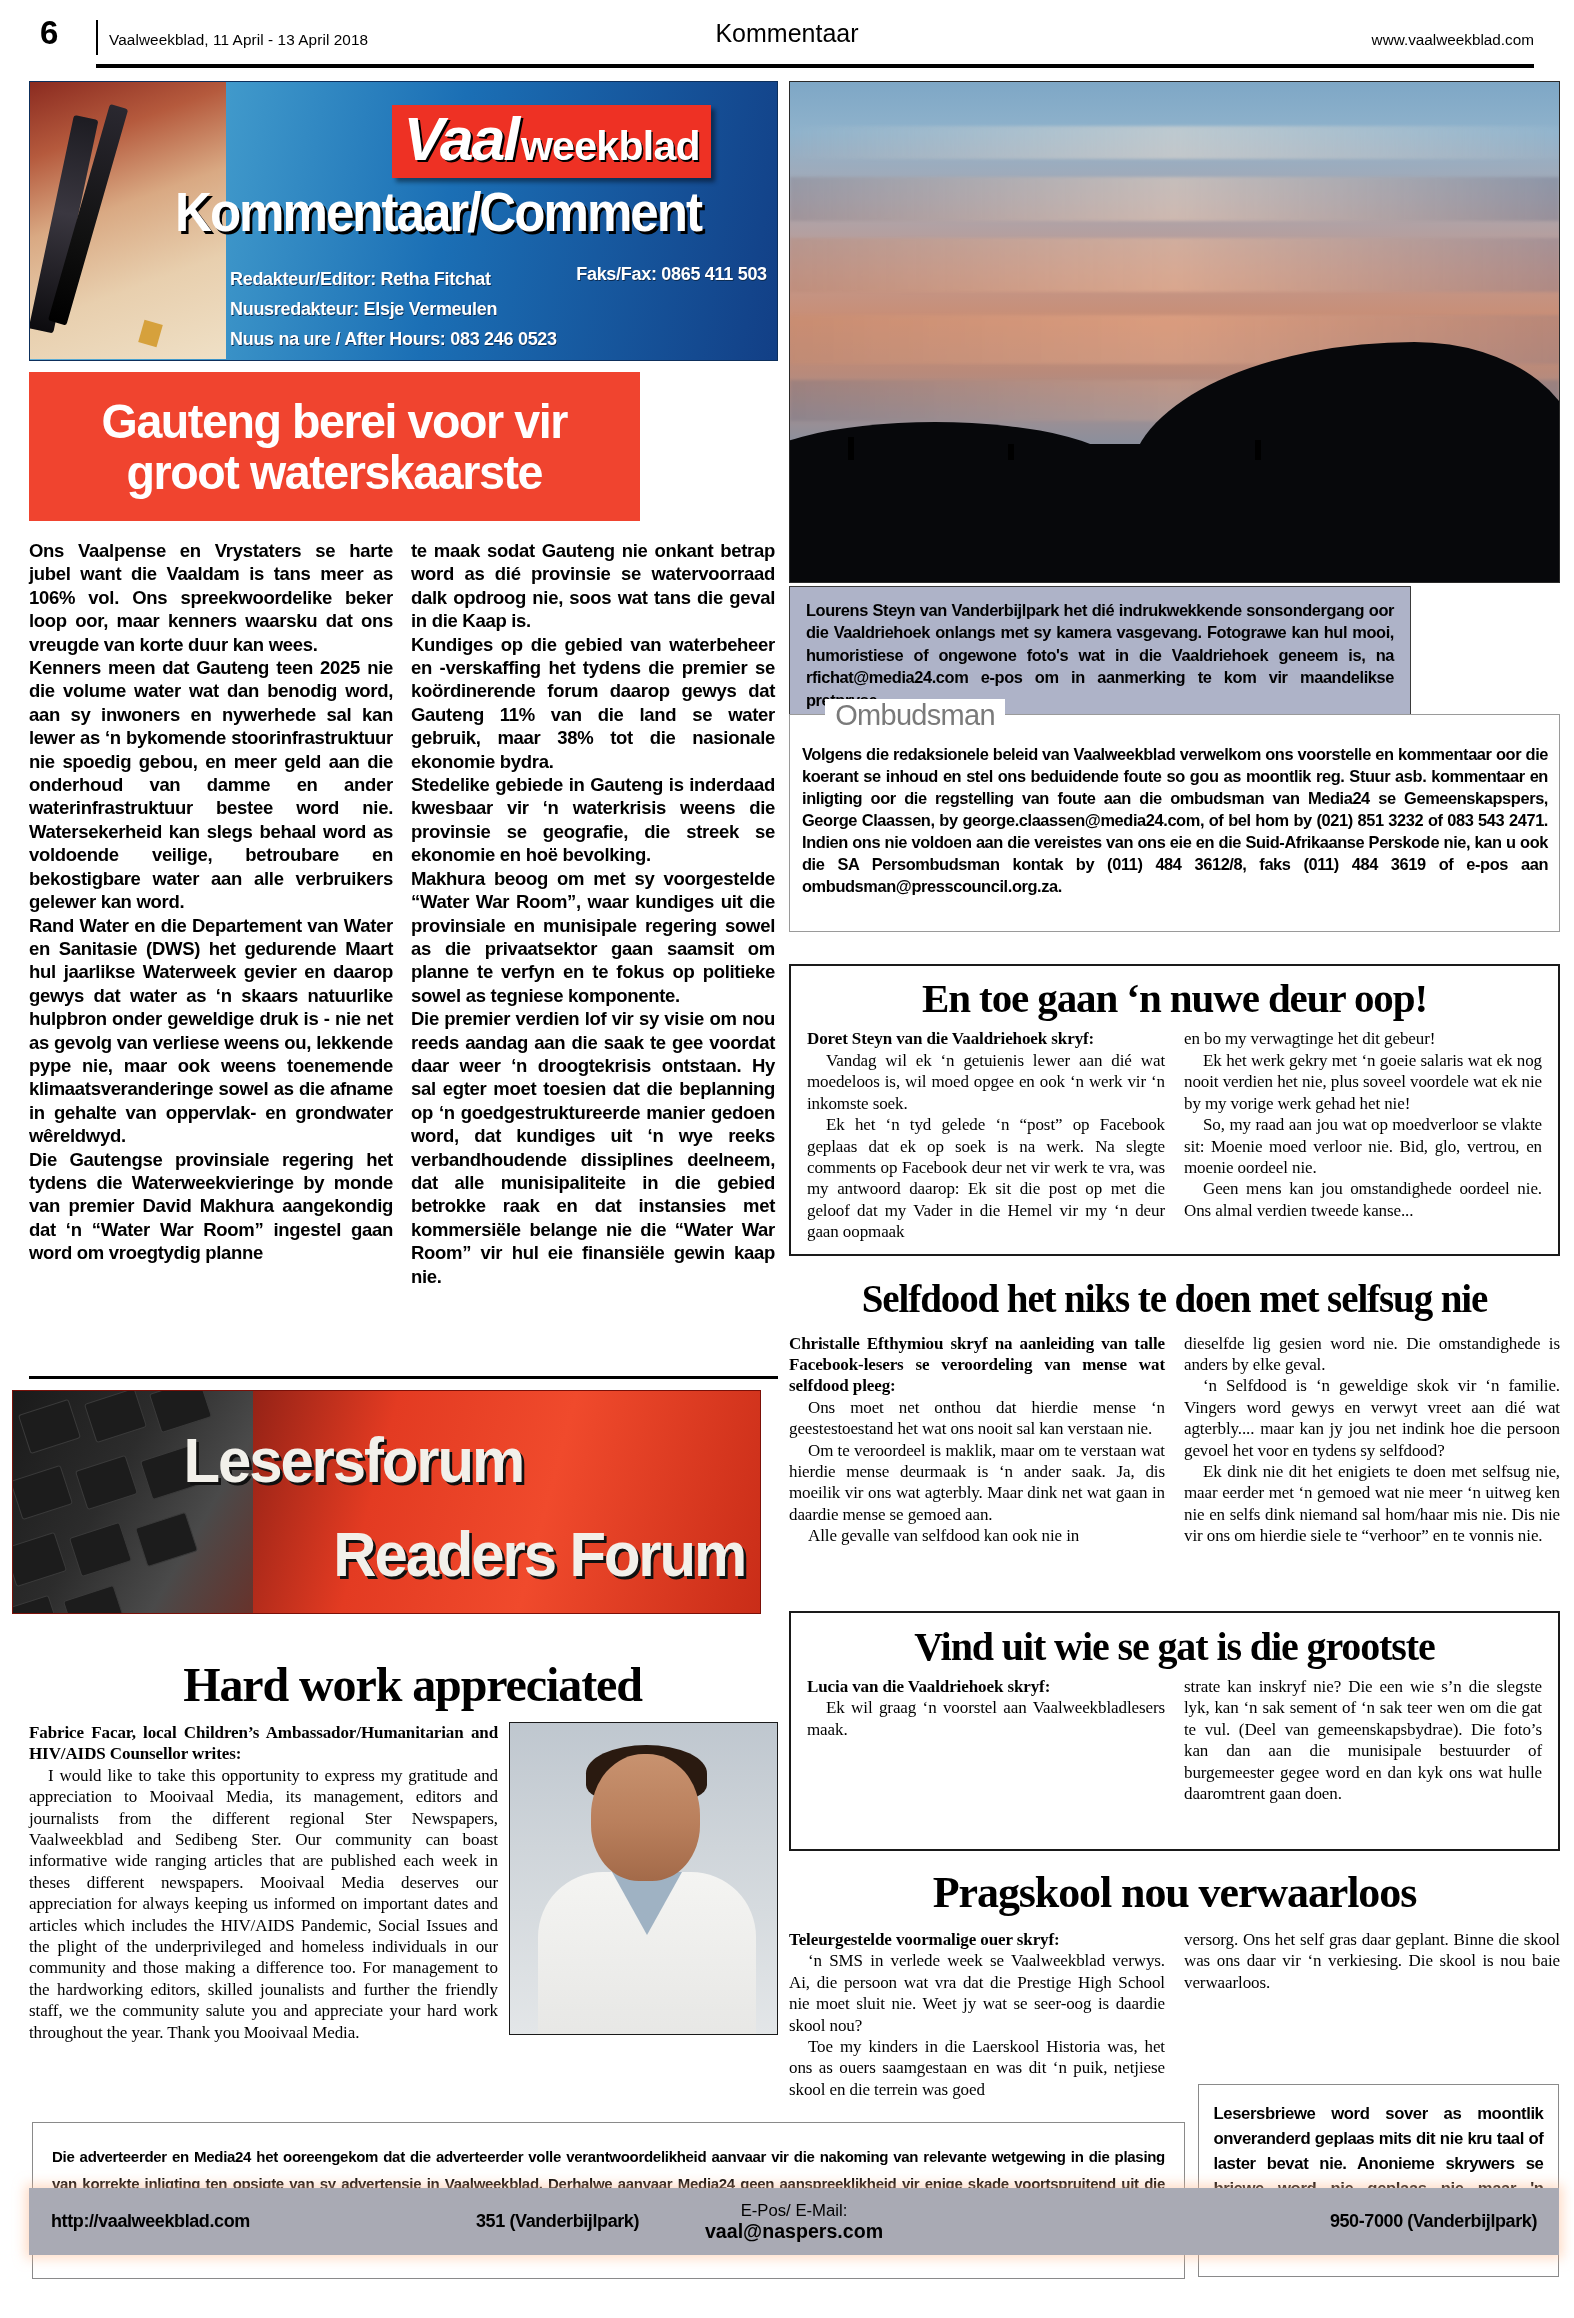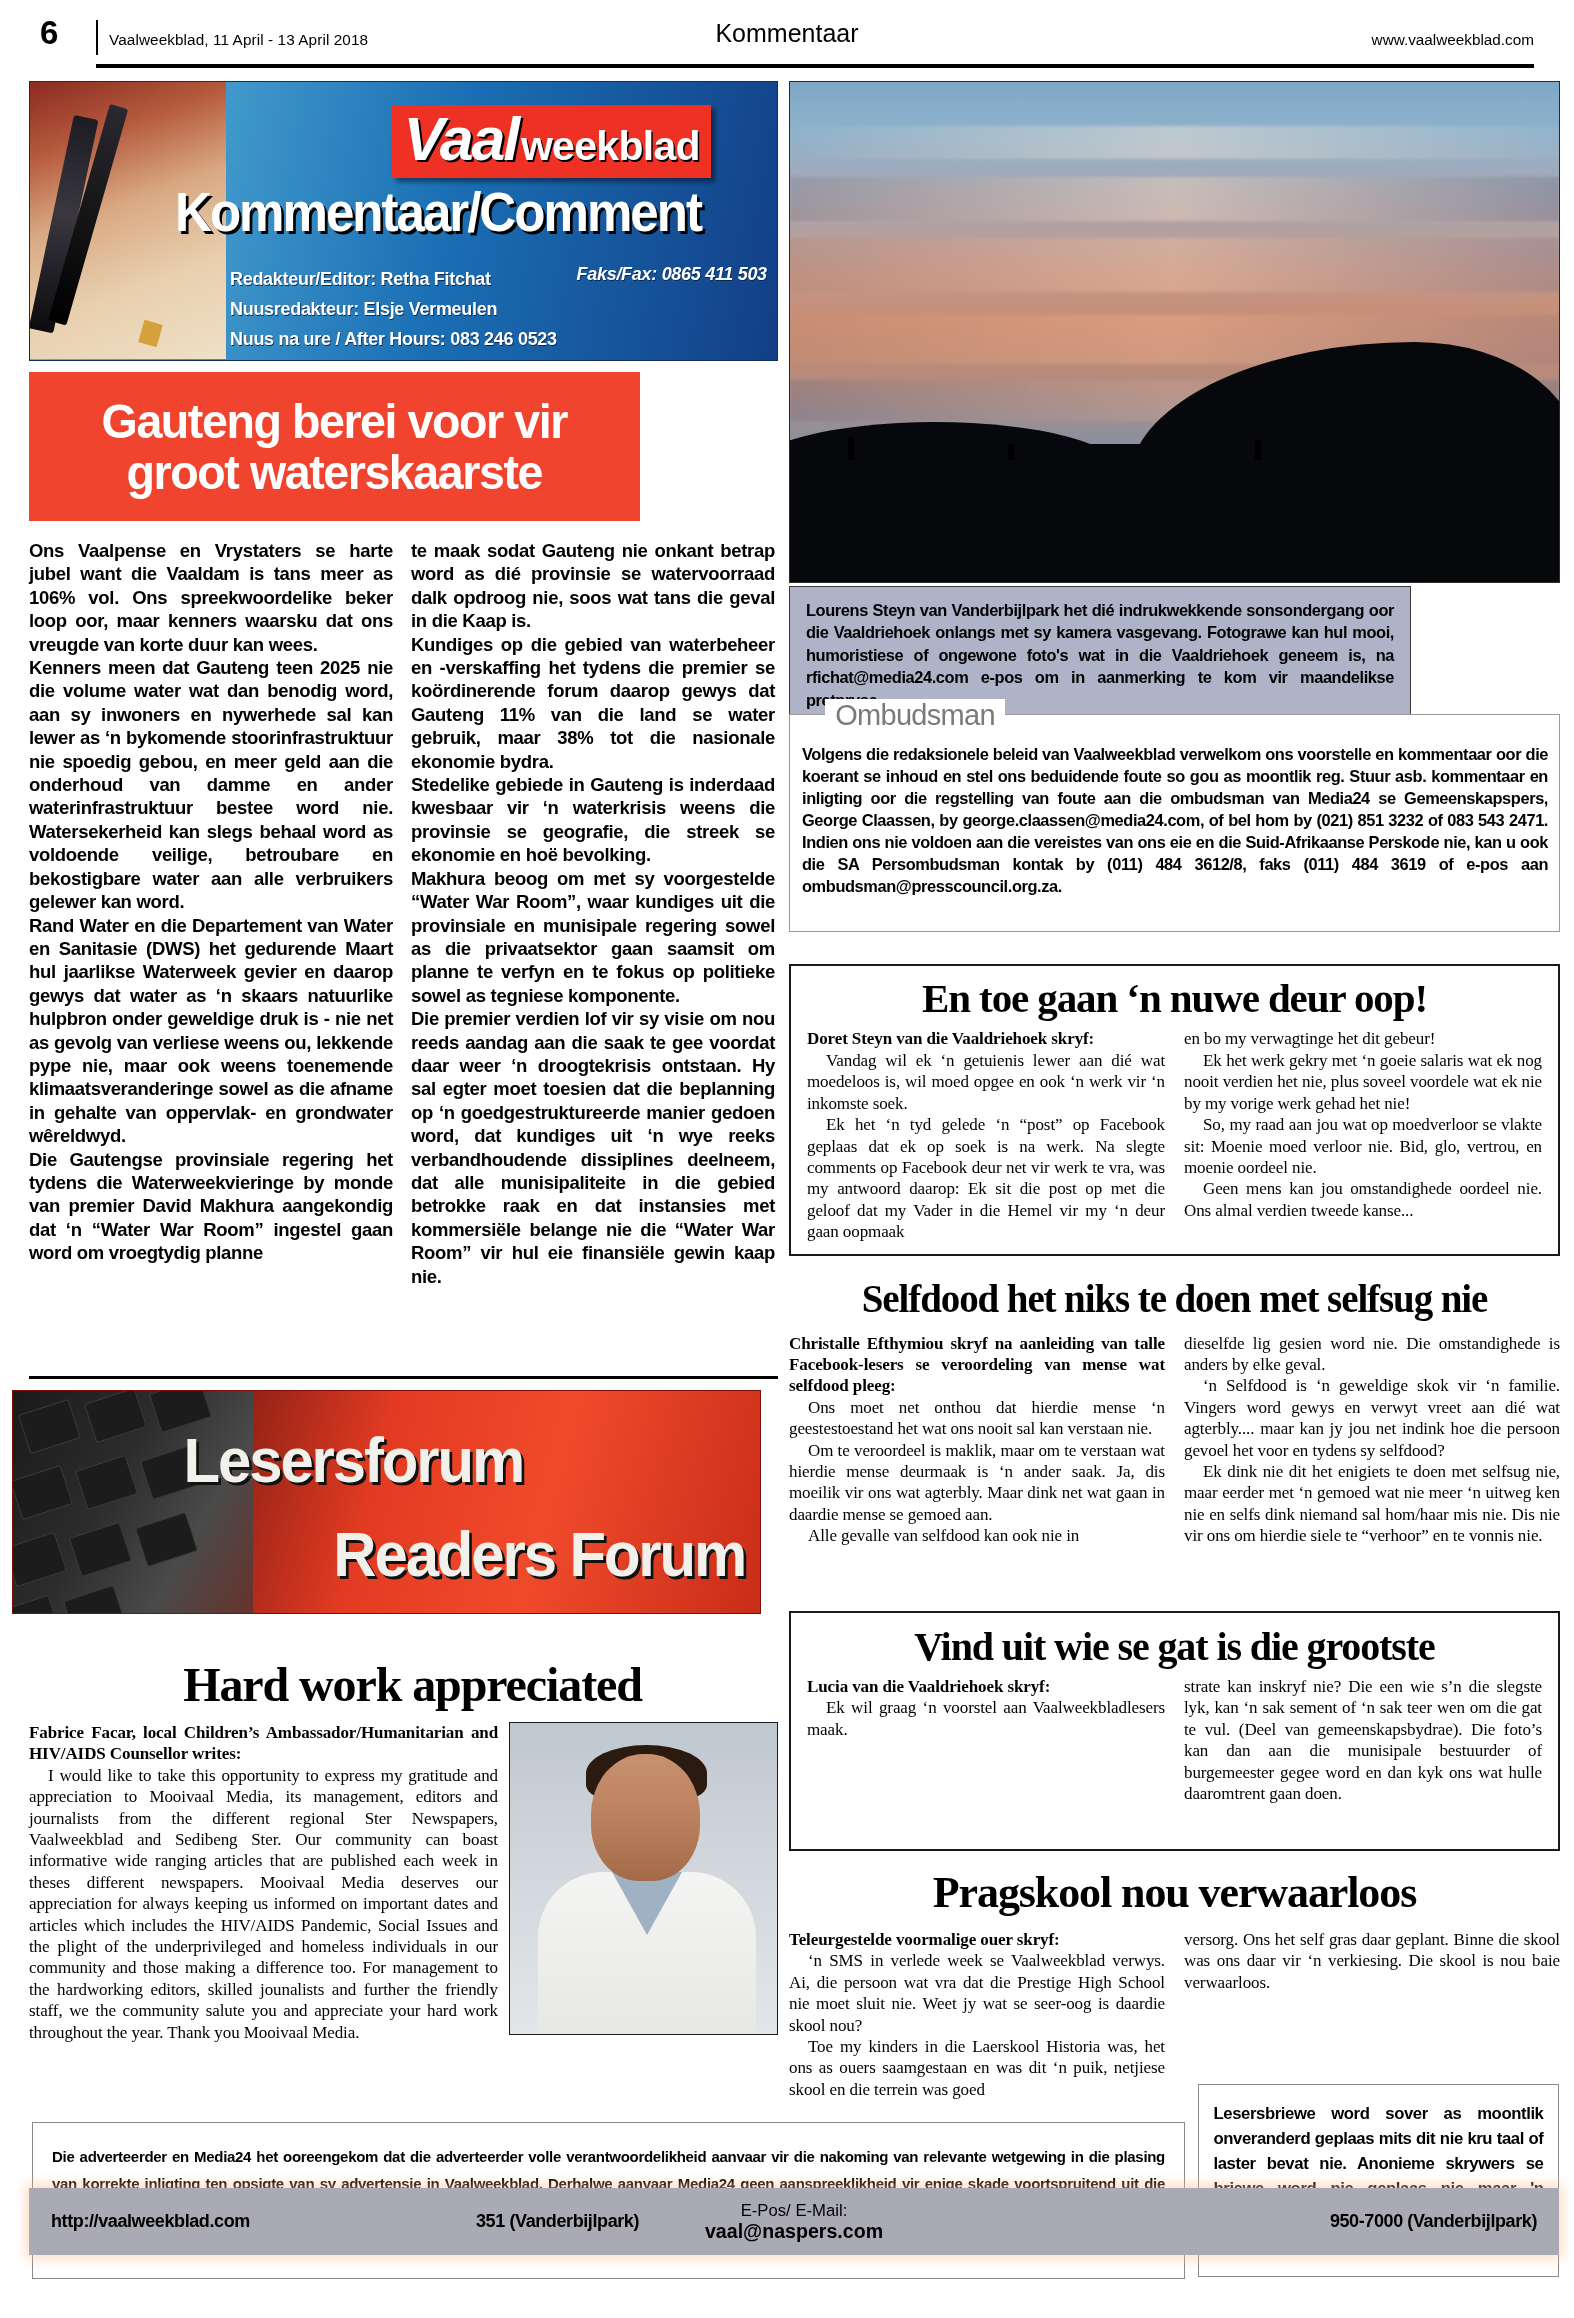--- a/index.html
+++ b/index.html
@@ -27,21 +27,21 @@
   .vaal-box{position:absolute;left:362px;top:23px;background:#ee3124;padding:4.4px 11.6px 7.3px 11.6px;box-shadow:3.6px 3.6px 4.4px rgba(0,0,0,.45);}
   .vaal-box .v1{font-family:"Liberation Sans",sans-serif;font-style:italic;font-weight:bold;font-size:61px;line-height:61px;color:#fff;
       letter-spacing:-2.2px;text-shadow:2.2px 2.2px 0 #000;display:inline-block;}
   .vaal-box .v2{font-family:"Liberation Sans",sans-serif;font-weight:bold;font-size:41px;line-height:41px;color:#fff;
       letter-spacing:-0.7px;text-shadow:1.5px 1.5px 0 #000;display:inline-block;vertical-align:baseline;margin-left:2.9px;}
   .komm{position:absolute;left:145px;top:103px;width:603px;font-family:"Liberation Sans",sans-serif;font-weight:bold;
       font-size:55px;line-height:55px;color:#fff;letter-spacing:-2.2px;text-shadow:2.9px 2.9px 0 #000;transform:scaleX(.93);transform-origin:left;}
   .mast-info{position:absolute;left:200px;top:182px;width:538px;color:#fff;font-family:"Liberation Sans",sans-serif;
       font-weight:bold;font-size:18px;line-height:30px;letter-spacing:-0.3px;text-shadow:0.7px 0.7px 0 #0b2b52;}
   .mast-fax{position:absolute;right:10.2px;top:182px;color:#fff;font-family:"Liberation Sans",sans-serif;
-      font-weight:bold;font-size:18px;letter-spacing:-0.3px;text-shadow:0.7px 0.7px 0 #0b2b52;font-style:italic;}
+      font-weight:bold;font-size:18px;letter-spacing:-0.3px;text-shadow:0.7px 0.7px 0 #0b2b52;}
 
   
   .red-head{position:absolute;left:29px;top:372px;width:611px;height:149px;background:#f0442f;
       display:flex;align-items:center;justify-content:center;box-sizing:border-box;}
   .red-head h1{margin:0;width:96%;text-align:center;color:#fff;font-family:"Liberation Sans",sans-serif;
       font-weight:bold;font-size:49px;line-height:51px;letter-spacing:-1.5px;transform:scaleX(.95);}
 
   
   .edit-wrap{position:absolute;left:29px;top:539px;width:749px;height:822px;}
   .edit-col{position:absolute;top:0;width:364px;font-family:"Liberation Sans",sans-serif;font-weight:bold;

